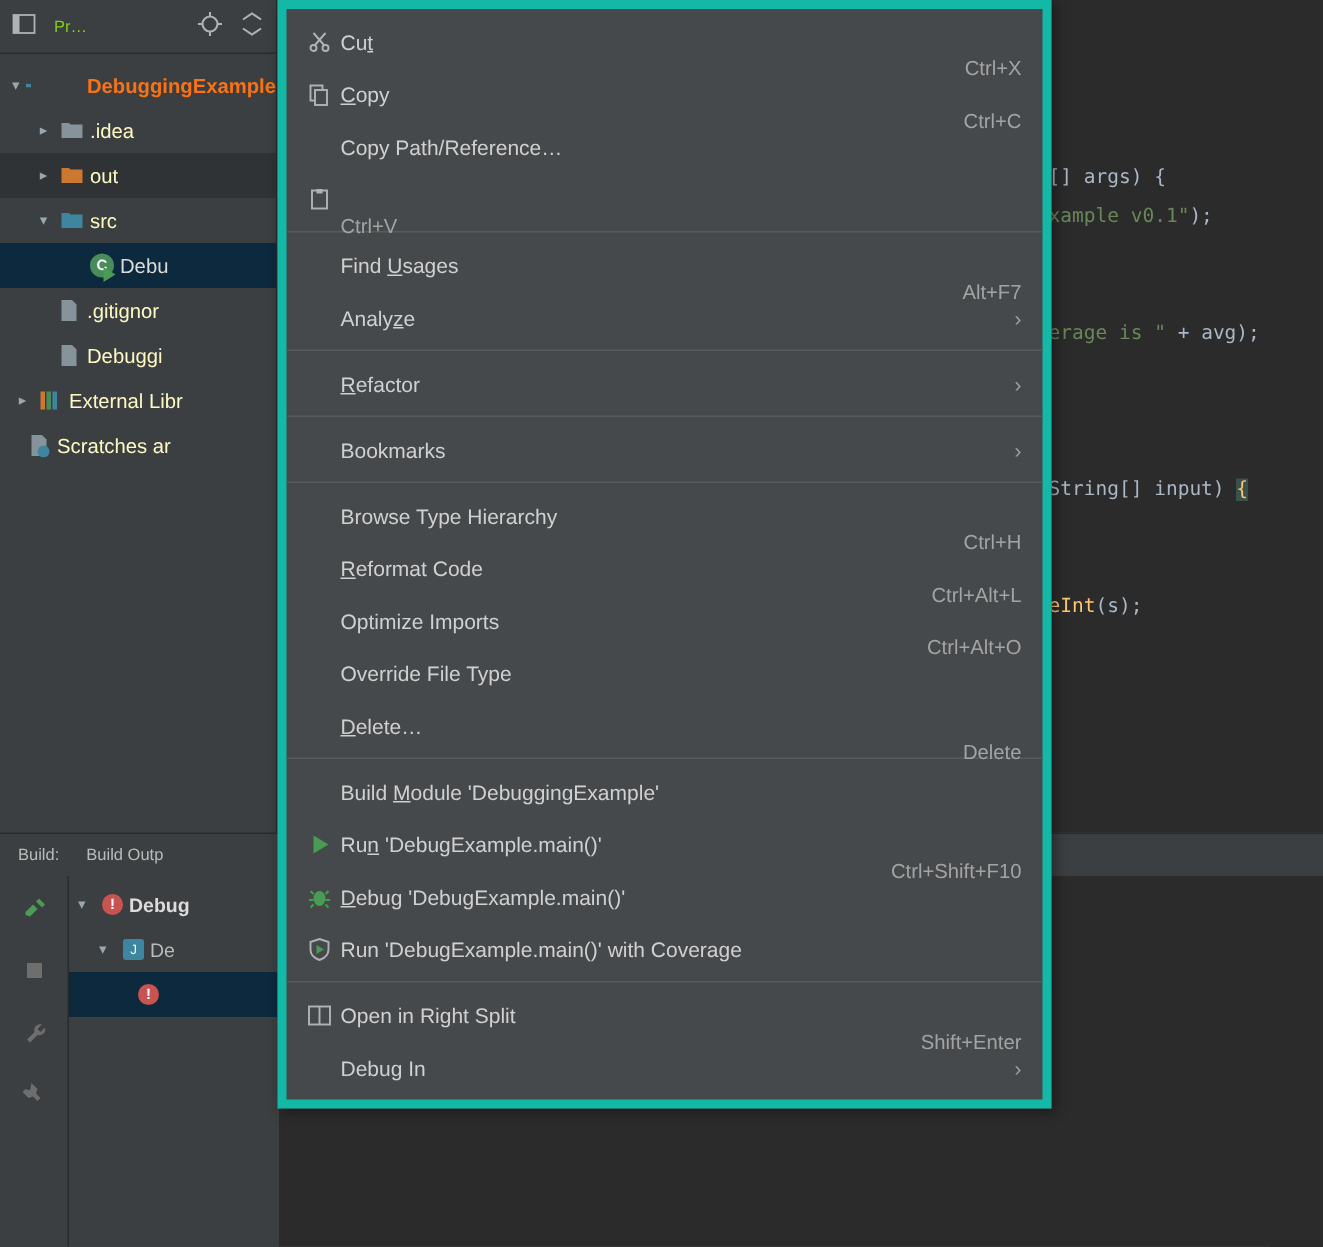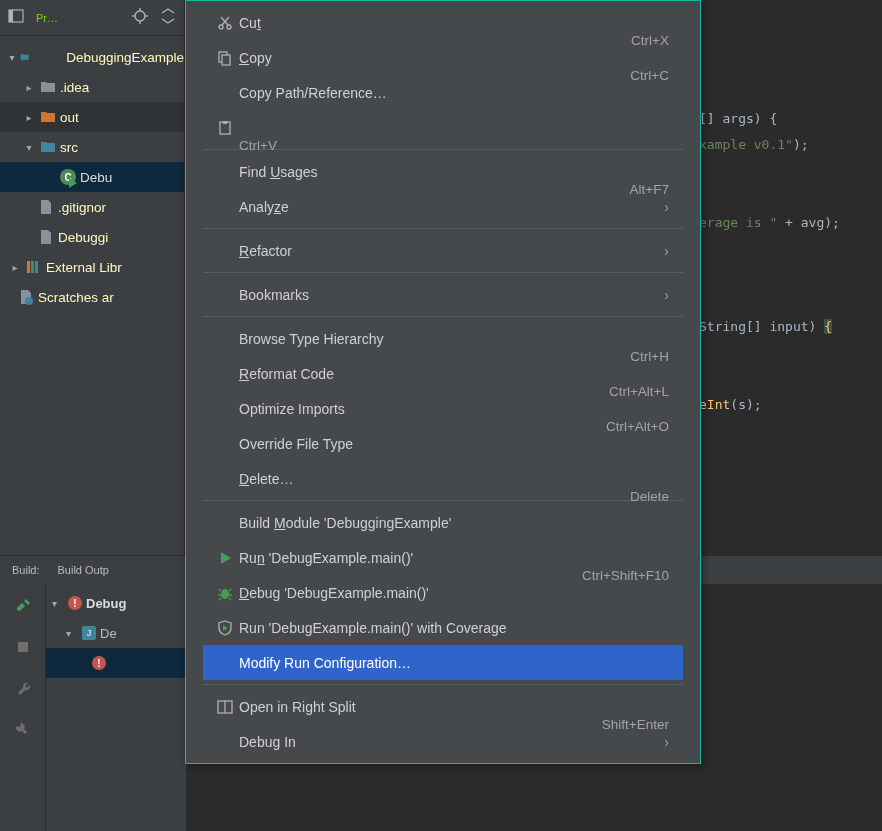--- a/index.html
+++ b/index.html
@@ -26,21 +26,21 @@
   }
   .project-header .title { flex: 1; font-size: 11px; color: #84cc16; }
   .icon-svg { width: 16px; height: 16px; fill: #afb1b3; }
   .tree { padding: 6px 0; font-size: 13.5px; }
   .tree-row {
     display: flex; align-items: center; height: 30px;
     padding-left: 8px; gap: 4px; white-space: nowrap; overflow: hidden;
   }
   .tree-row .chev { width: 14px; text-align: center; color: #9aa7b0; font-size: 10px; }
   .tree-row .lbl { color: #fef9c3; }
-  .tree-row.bold .lbl { font-weight: 400; color: #fef9c3; margin-left: 33px; }
+  .tree-row.bold .lbl { font-weight: 700; color: #f97316; margin-left: 33px; }
   .tree-row.orange-folder .folder-icon { fill: #cc7832; }
   .tree-row.sel { background: #0d293e; }
   .tree-row.sel-soft { background: #2f3335; }
   .tree-row.active .lbl { color: #dcdcdc; }
   .indent-1 { padding-left: 22px; }
   .indent-2 { padding-left: 38px; }
   .indent-3 { padding-left: 60px; }
   .folder-icon { width:16px; height:16px; fill:#87939a; }
   .file-icon { width:16px; height:16px; fill:#87939a; }
   .class-icon {
@@ -104,23 +104,23 @@
     white-space:pre; overflow:hidden;
   }
   .link{color:#589df6; text-decoration:underline;}
   .err-kw{color:#cc7832;}
   .build-icons .icon-svg{fill:#6e6e6e;}
   .build-icons .hammer{fill:#499c54;}
 
   
   .context-menu {
     position:absolute; left:185px; top:0; width:516px;
-    background:#46494b; border:1px solid #14b8a6;
+    background:#46494b; border:6px solid #14b8a6;
     box-shadow:2px 2px 8px rgba(0,0,0,.4); z-index:100;
-    padding:4px 17px;
+    padding:4px 0;
   }
   .menu-item {
     display:flex; align-items:center; height:35px;
     padding:0 14px; font-size:14px; color:#d0d0d0;
   }
   .menu-item .ico{width:22px;display:flex;align-items:center;}
   .menu-item .txt{flex:1;}
   .menu-item .sc{color:#a3a3a3; font-size:13.5px;margin-top:36px;}
   .menu-item .arr{color:#a0a0a0;}
   .menu-item.highlight{background:#2f65ca;color:#fff;}
@@ -384,24 +384,20 @@
   </div>
   <div class="menu-item">
     <span class="ico">
         <svg class="mi-svg" viewBox="0 0 16 16">
           <path d="M8 1l6 2v5c0 4-3 6-6 7-3-1-6-3-6-7V3z" fill="none" stroke="#afb1b3" stroke-width="1.3"></path>
           <path class="run-tri" d="M6 5l5 3-5 3z"></path>
         </svg>
       </span>
     <span class="txt">Run 'DebugExample.main()' with Coverage</span>
   </div>
-  <div class="menu-item highlight">
-    <span class="ico"></span>
-    <span class="txt">Modify Run Configuration…</span>
-  </div>
   <div class="menu-sep"></div>
   <div class="menu-item">
     <span class="ico">
         <svg class="mi-svg" viewBox="0 0 16 16">
           <rect x="1" y="2" width="14" height="12" fill="none" stroke="#afb1b3" stroke-width="1.3"></rect>
           <line x1="8" y1="2" x2="8" y2="14" stroke="#afb1b3" stroke-width="1.3"></line>
         </svg>
       </span>
     <span class="txt">Open in Right Split</span>
     <span class="sc">Shift+Enter</span>

